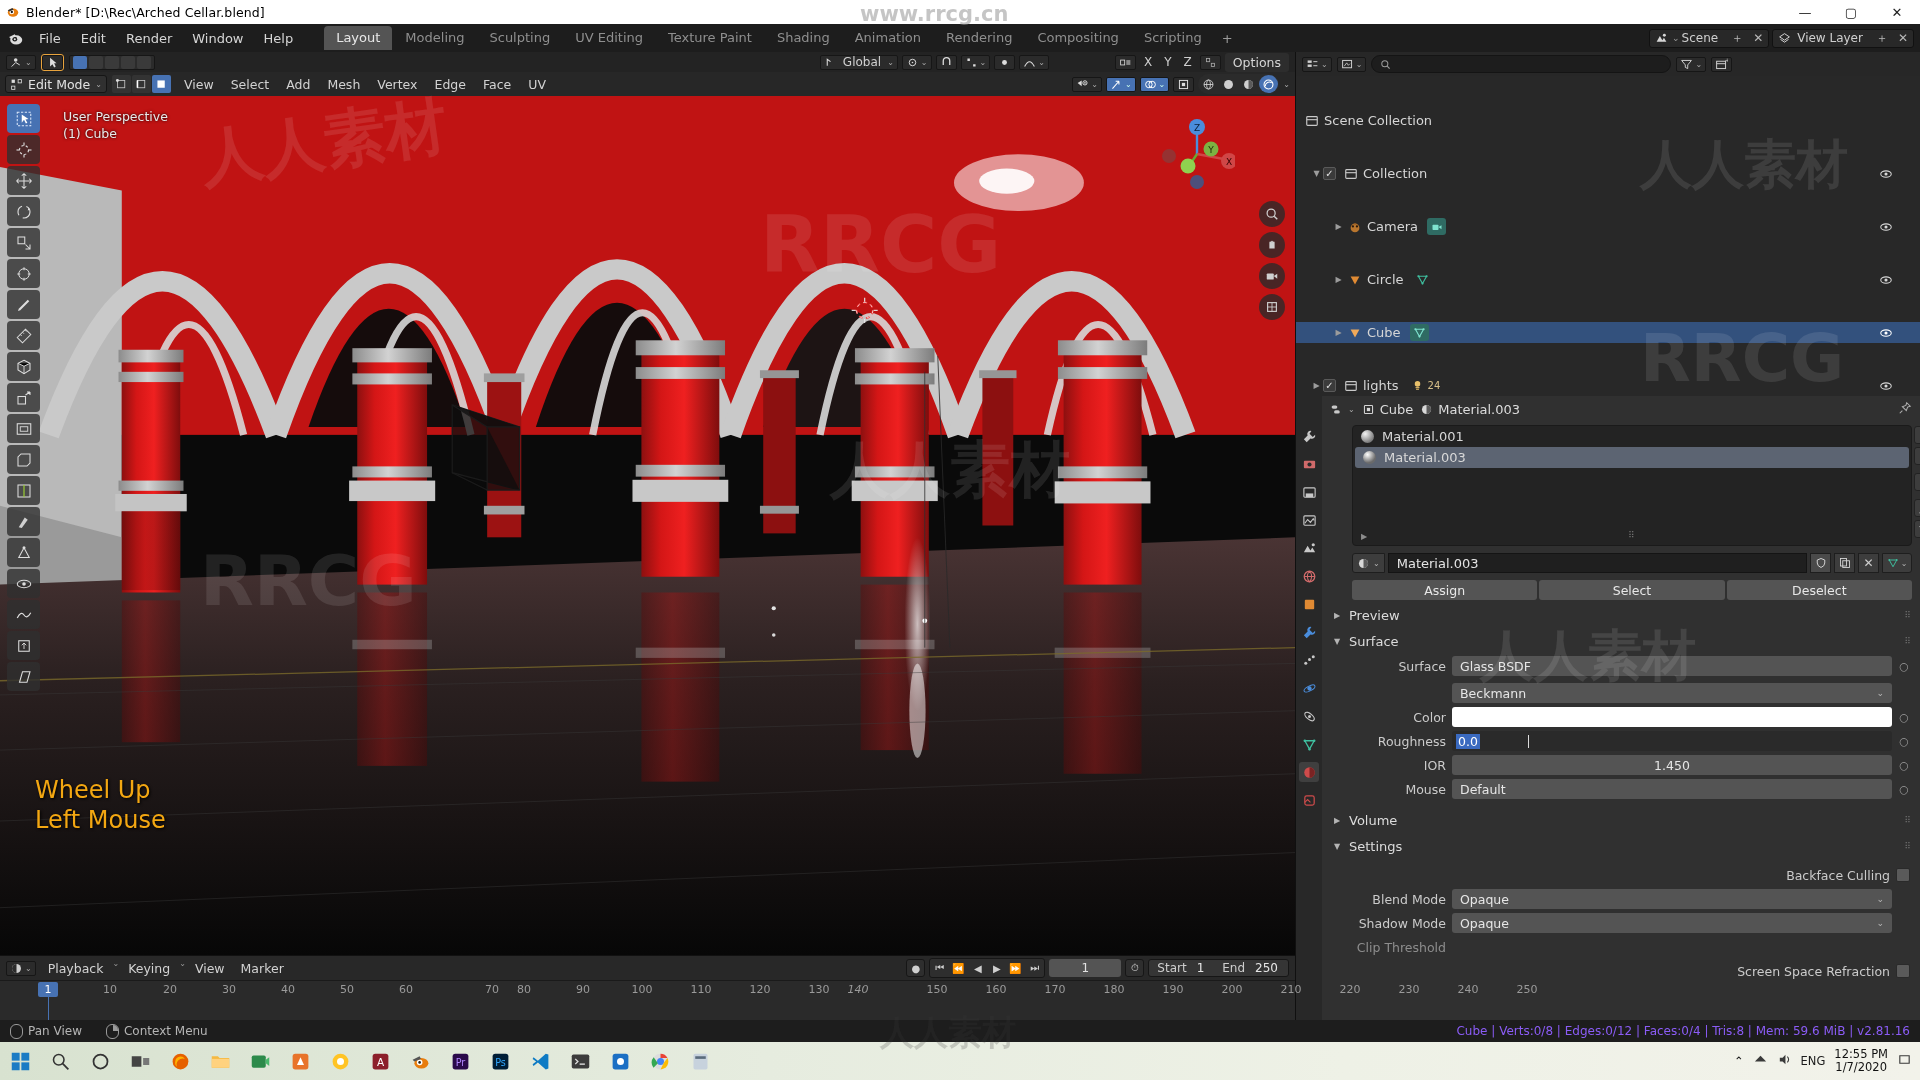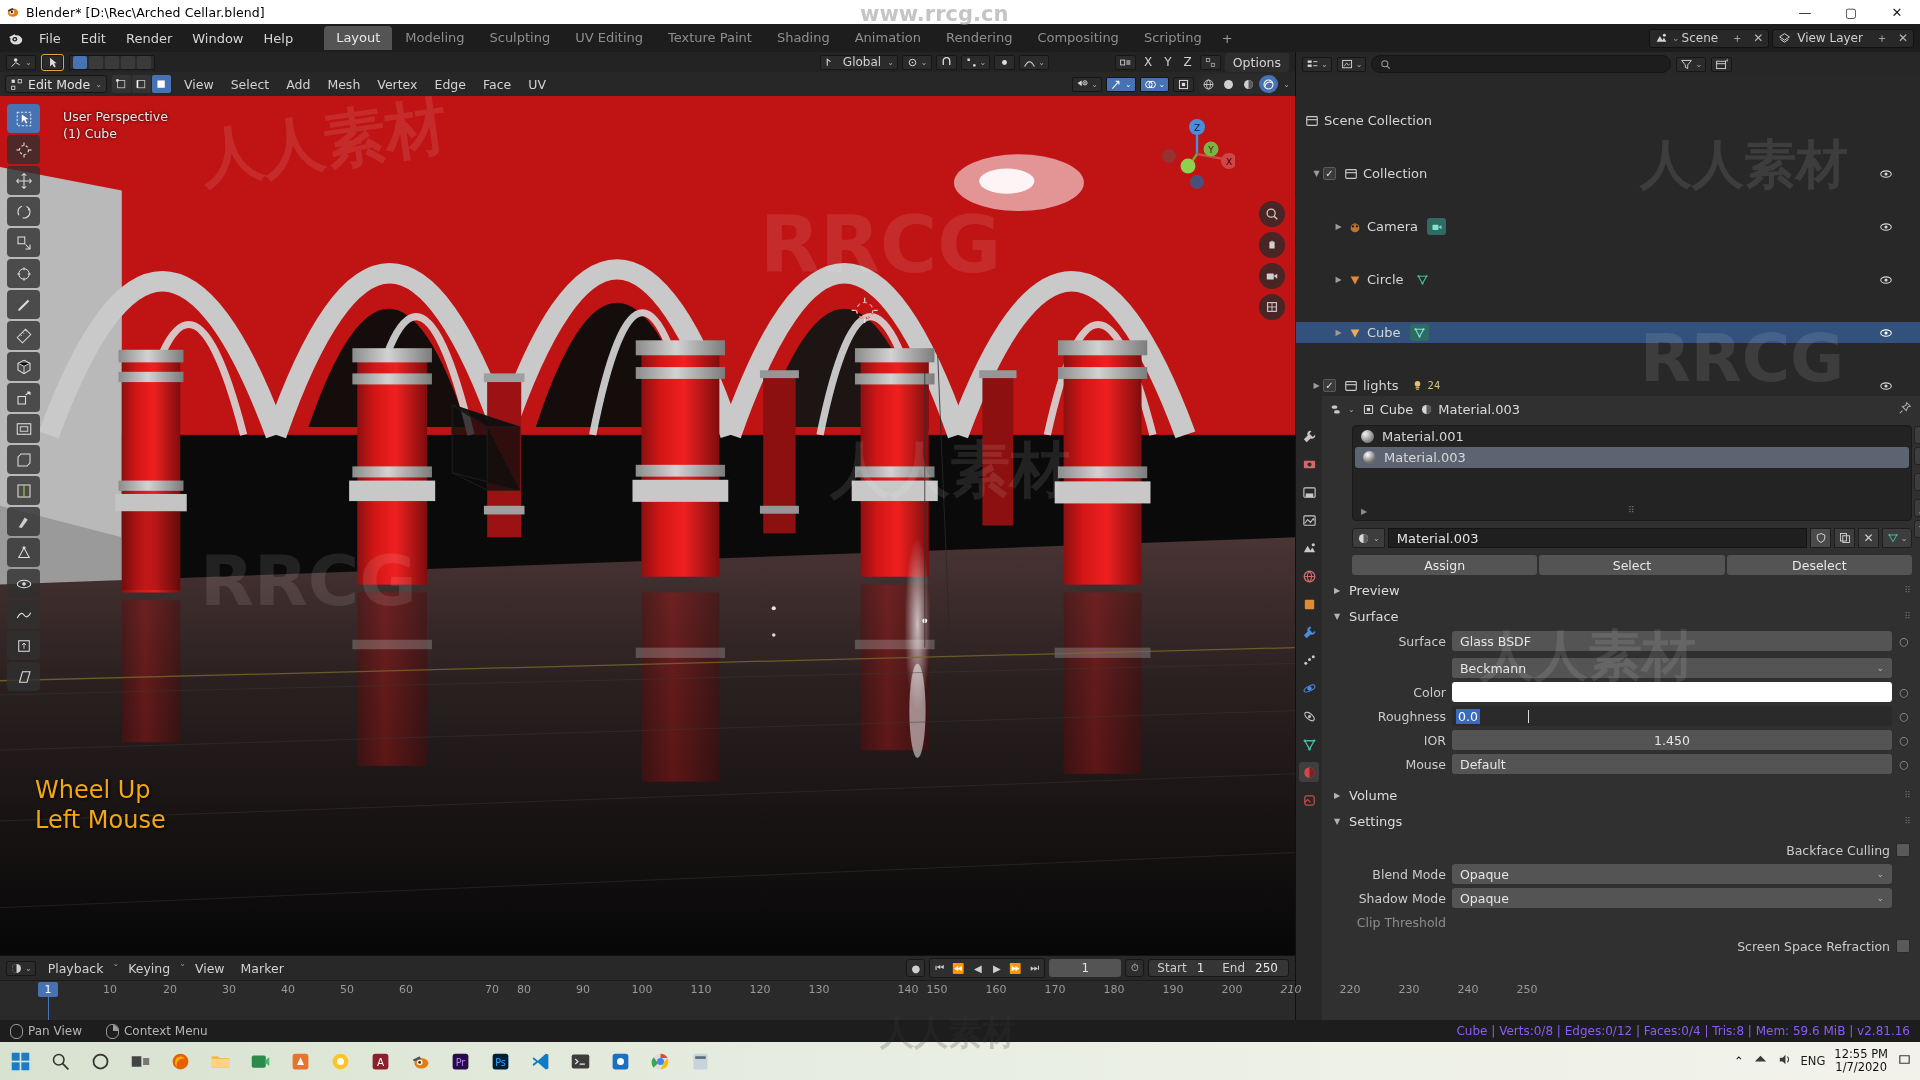--- a/index.html
+++ b/index.html
@@ -157,21 +157,21 @@
   .ptab.on { background:#3f3f3f; }
   .ptab svg { width:15px; height:15px; }
   .prop-body { flex:1; display:flex; flex-direction:column; min-width:0; overflow:hidden; }
 
   .bcrumb { height:26px; display:flex; align-items:center; gap:7px; padding:0 8px;
             background:#303030; font-size:13px; }
   .bcrumb .seg { display:flex; align-items:center; gap:5px; color:#dcdcdc; }
   .pin { margin-left:auto; color:#a8a8a8; }
 
   .mat-slots { margin:3px 8px 0 30px; background:#232323; border:1px solid #1a1a1a;
-               border-radius:4px; height:96px; position:relative; }
+               border-radius:4px; height:121px; position:relative; }
   .mslot { height:21px; display:flex; align-items:center; padding:0 8px; gap:8px;
            font-size:13px; color:#d8d8d8; }
   .mslot.sel { background:#5c6472; border-radius:3px; margin:0 2px; }
   .mslot .sphere { width:13px; height:13px; border-radius:50%;
                    background:radial-gradient(circle at 33% 30%, #f2f2f2, #7d7d7d 70%); }
   .mslot .sphere.glass { background:radial-gradient(circle at 35% 28%, #ffffff, #6a6a6a 65%); }
   .mslot-grip { position:absolute; left:50%; bottom:5px; transform:translateX(-50%);
                 color:#6f6f6f; font-size:9px; letter-spacing:1px; }
   .mslot-exp { position:absolute; left:8px; bottom:4px; color:#8c8c8c; font-size:8px; }
   .mat-sidebtns { position:absolute; right:-22px; top:0; width:19px;
@@ -874,28 +874,28 @@
           <span class="tick" style="left:288px;">40</span>
           <span class="tick" style="left:347px;">50</span>
           <span class="tick" style="left:406px;">60</span>
           <span class="tick" style="left:492px;">70</span>
           <span class="tick" style="left:524px;">80</span>
           <span class="tick" style="left:583px;">90</span>
           <span class="tick" style="left:642px;">100</span>
           <span class="tick" style="left:701px;">110</span>
           <span class="tick" style="left:760px;">120</span>
           <span class="tick" style="left:819px;">130</span>
-          <span class="tick" style="left:908px;">140</span>
+          <span class="tick" style="left:858px;font-style:italic;">140</span>
           <span class="tick" style="left:937px;">150</span>
           <span class="tick" style="left:996px;">160</span>
           <span class="tick" style="left:1055px;">170</span>
           <span class="tick" style="left:1114px;">180</span>
           <span class="tick" style="left:1173px;">190</span>
           <span class="tick" style="left:1232px;">200</span>
-          <span class="tick" style="left:1291px;font-style:italic;">210</span>
+          <span class="tick" style="left:1291px;">210</span>
           <span class="tick" style="left:1350px;">220</span>
           <span class="tick" style="left:1409px;">230</span>
           <span class="tick" style="left:1468px;">240</span>
           <span class="tick" style="left:1527px;">250</span>
         </div>
       </div>
     </div>
 
     <div class="rightcol">
 

